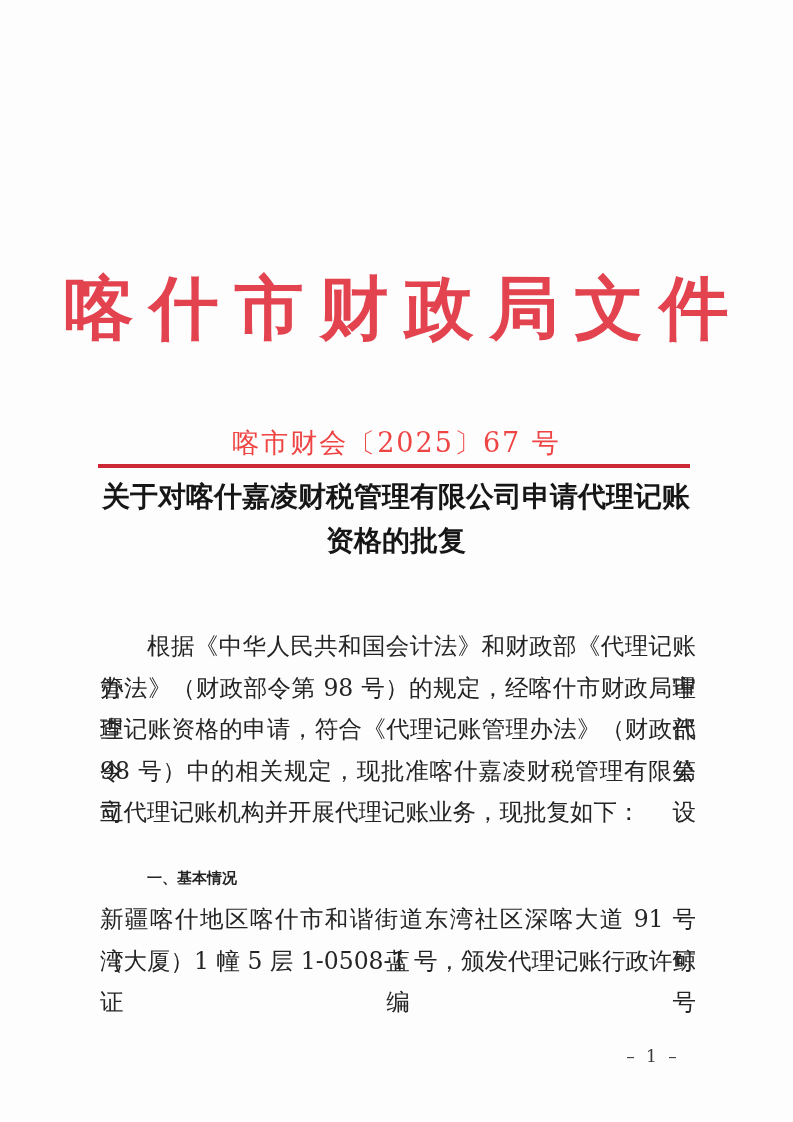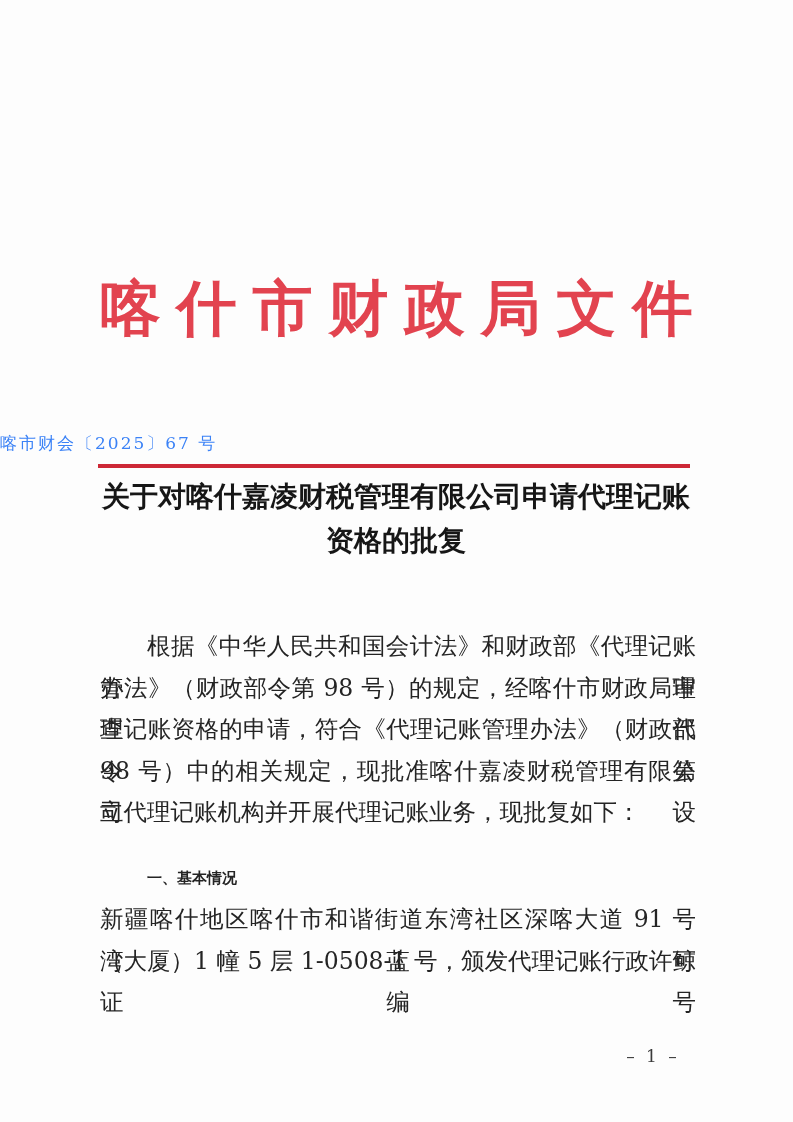--- a/index.html
+++ b/index.html
@@ -29,37 +29,38 @@
     color: #e2434f;
     letter-spacing: 8px;
     text-indent: 8px;
   }
   .hdr2 {
     position: absolute;
     top: 272px;
     left: 0;
     width: 100%;
     text-align: center;
-    font-size: 60px;
+    font-size: 69px;
     line-height: 72px;
     font-weight: bold;
     color: #e2434f;
     letter-spacing: 16px;
     text-indent: 16px;
   }
   
   .docnum {
     position: absolute;
     top: 428px;
     left: 0;
     width: 100%;
-    font-size: 17px;
+    text-align: center;
+    font-size: 27px;
     line-height: 30px;
     letter-spacing: 2px;
-    color: #3b82f6;
+    color: #ef4444;
   }
   
   .redline {
     position: absolute;
     top: 464px;
     left: 98px;
     width: 592px;
     height: 4px;
     background: #cd2836;
   }

